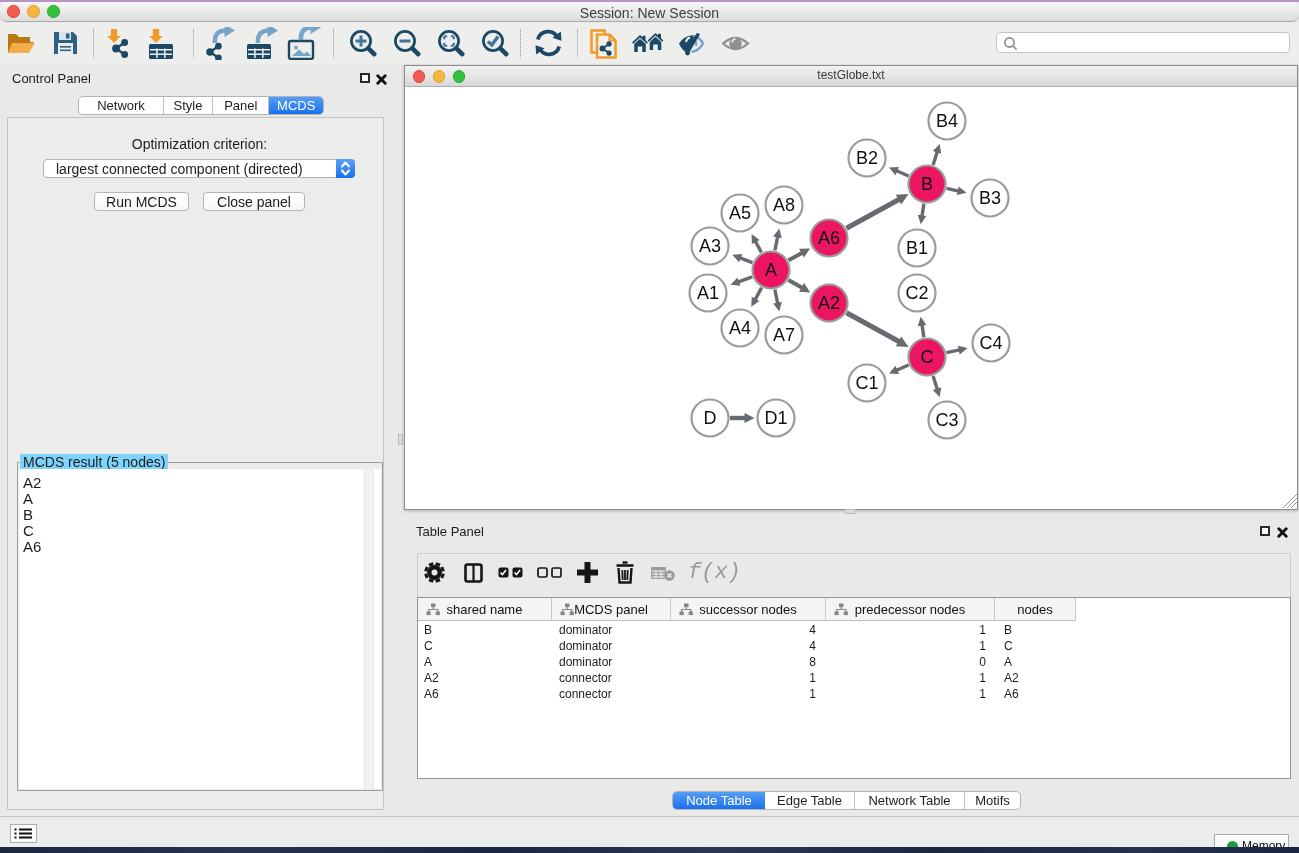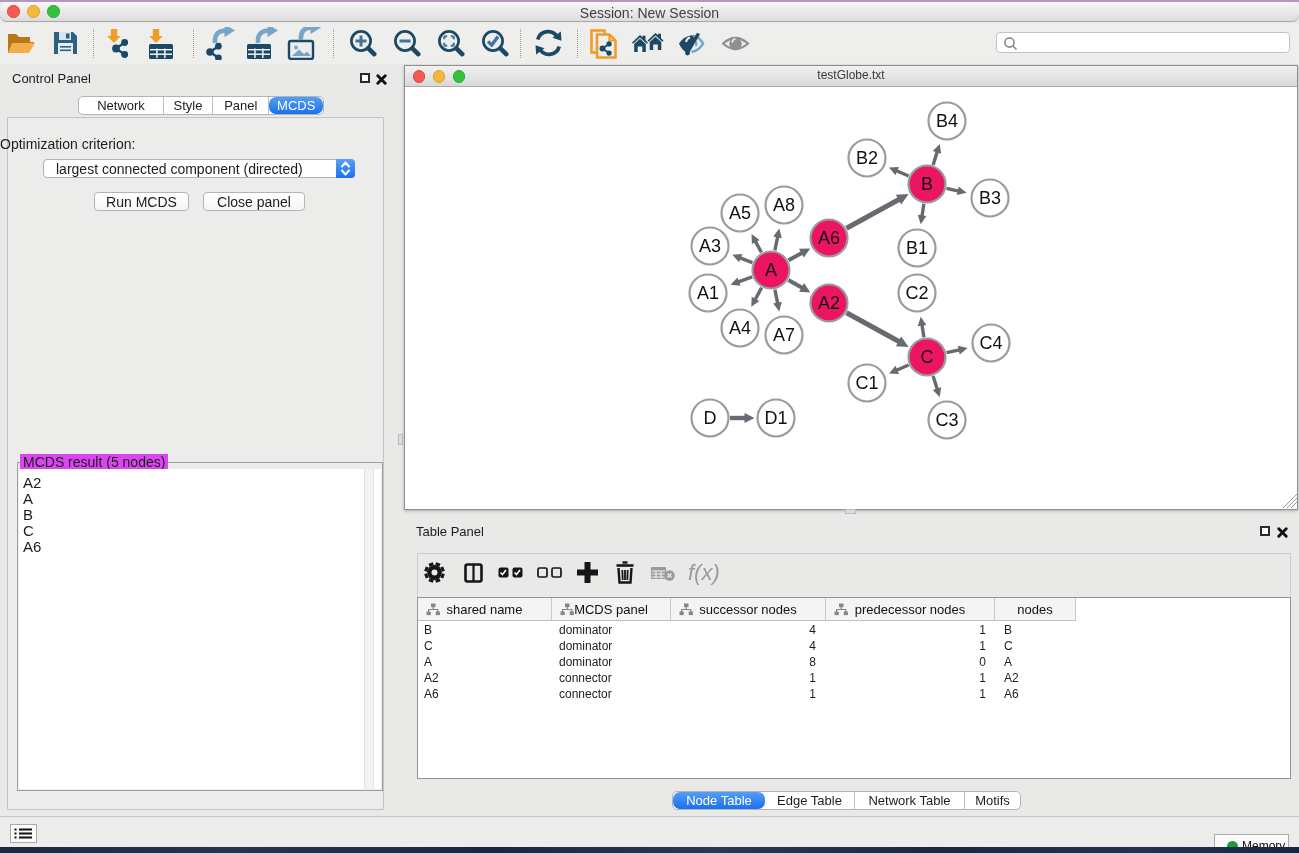--- a/index.html
+++ b/index.html
@@ -18,29 +18,29 @@
 #toolbar { left:0; top:23px; width:1299px; height:41px; background:#eeeeec; }
 .tsep { position:absolute; top:6px; height:29px; border-left:1px dotted #9a9a9a; }
 #searchbox { position:absolute; left:996px; top:9px; width:294px; height:21px; background:#fff; border:1px solid #c3c3c3; border-radius:4px; }
 
 
 #cp-title { left:12px; top:71px; font-size:13px; color:#1b1b1b; }
 #cp-panel { left:7px; top:117px; width:377px; height:693px; background:#ececea; border:1px solid #c3c3c3; border-radius:1px; }
 .seg { position:absolute; display:flex; background:#fff; border:1px solid #b4b4b4; border-radius:5px; height:19px; overflow:hidden; }
 .seg div { display:flex; align-items:center; justify-content:center; font-size:13px; color:#1c1c1c; border-right:1px solid #c0c0c0; height:100%; }
 .seg div:last-child { border-right:none; }
-.seg div.sel { background:linear-gradient(#559ef5,#1a70ee); color:#fff; border-right:none;border-radius:7px; }
+.seg div.sel { background:linear-gradient(#559ef5,#1a70ee); color:#fff; border-right:none; }
 #cp-tabs { left:78px; top:96px; width:246px; z-index:5; }
-#opt-label { left:0; top:136px; width:399px; font-size:14px; }
+#opt-label { left:0; top:136px; width:399px; text-align:center; font-size:14px; }
 #dropdown { left:43px; top:159px; width:312px; height:19px; background:#fff; border:1px solid #b2b2b2; border-radius:4px; }
 #dropdown .dtext { position:absolute; left:12px; top:1px; font-size:14px; }
 #dropdown .stepper { position:absolute; right:-1px; top:-1px; width:19px; height:19px; background:linear-gradient(#5aa2f6,#1a6fee); border-radius:0 4px 4px 0; }
 .btn { position:absolute; height:19px; background:linear-gradient(#ffffff,#f6f6f6); border:1px solid #b5b5b5; border-radius:4px; font-size:14px; display:flex; align-items:center; justify-content:center; color:#1c1c1c; }
 #groupbox { left:17px; top:462px; width:366px; height:329px; border:1px solid #9f9f9f; }
-#groupbox .gtitle { position:absolute; left:2px; top:-9px; background:#d946ef; padding:0 3px; font-size:14px; }
+#groupbox .gtitle { position:absolute; left:2px; top:-9px; background:#7dd3fc; padding:0 3px; font-size:14px; }
 #listbox { position:absolute; left:1px; top:6px; width:362px; height:320px; background:#fff; }
 #listbox .scroll { position:absolute; right:7px; top:0px; width:10px; height:100%; background:#f2f2f2; border-left:1px solid #e4e4e4; border-right:1px solid #e4e4e4; }
 #listbox .li { position:absolute; left:4px; font-size:15px; }
 
 
 #netwin { left:404px; top:65px; width:894px; height:445px; background:#fff; border:1px solid #8e8e8e; box-shadow:0 1px 3px rgba(0,0,0,0.25); }
 #nettitle { position:absolute; left:0; top:0; width:100%; height:21px; background:linear-gradient(#f2f2f2,#d8d8d8); border-bottom:1px solid #ababab; }
 #nettitle .title { position:absolute; left:0; right:0; top:2px; text-align:center; color:#3a3a3a; font-size:12px; }
 
 
@@ -390,21 +390,21 @@
 <svg class="abs" style="left:233px;top:12px;" width="24" height="15">
       <rect x="0" y="1" width="15" height="12" rx="1" fill="#9a9a9a"></rect>
       <line x1="0.8" y1="5" x2="14.2" y2="5" stroke="#e9e9e8" stroke-width="1.2"></line>
       <line x1="0.8" y1="8" x2="14.2" y2="8" stroke="#e9e9e8" stroke-width="1.2"></line>
       <line x1="0.8" y1="11" x2="14.2" y2="11" stroke="#e9e9e8" stroke-width="1.2"></line>
       <line x1="5" y1="5" x2="5" y2="12.5" stroke="#e9e9e8" stroke-width="1.2"></line>
       <line x1="10" y1="5" x2="10" y2="12.5" stroke="#e9e9e8" stroke-width="1.2"></line>
       <circle cx="18.5" cy="9.5" r="5.2" fill="#9a9a9a"></circle>
       <path d="M16.5 7.5 L20.5 11.5 M20.5 7.5 L16.5 11.5" stroke="#e9e9e8" stroke-width="1.5"></path>
     </svg>
-<div class="abs" style="left:270px;top:6px;font-family:Liberation Sans, sans-serif;font-style:italic;font-size:22px;color:#9a9a9a;">f(x)</div>
+<div class="abs" style="left:270px;top:6px;font-family:Liberation Mono, monospace;font-style:italic;font-size:22px;color:#9a9a9a;">f(x)</div>
   </div>
 <div class="abs" id="tp-table">
   <div id="tp-header">
       <div class="hcell" style="left:0px;width:134px;">
         <svg width="14" height="13" style="position:absolute;left:8px;top:5px;">
           <rect x="5" y="0.5" width="4.5" height="3.6" fill="#868686"></rect>
           <path d="M7.2 4 L7.2 6.5 M2.6 9 L2.6 6.5 L11.8 6.5 L11.8 9" stroke="#868686" stroke-width="1.2" fill="none"></path>
           <rect x="0.5" y="8.5" width="4.2" height="3.6" fill="#868686"></rect>
           <rect x="9.7" y="8.5" width="4.2" height="3.6" fill="#868686"></rect>
         </svg>

